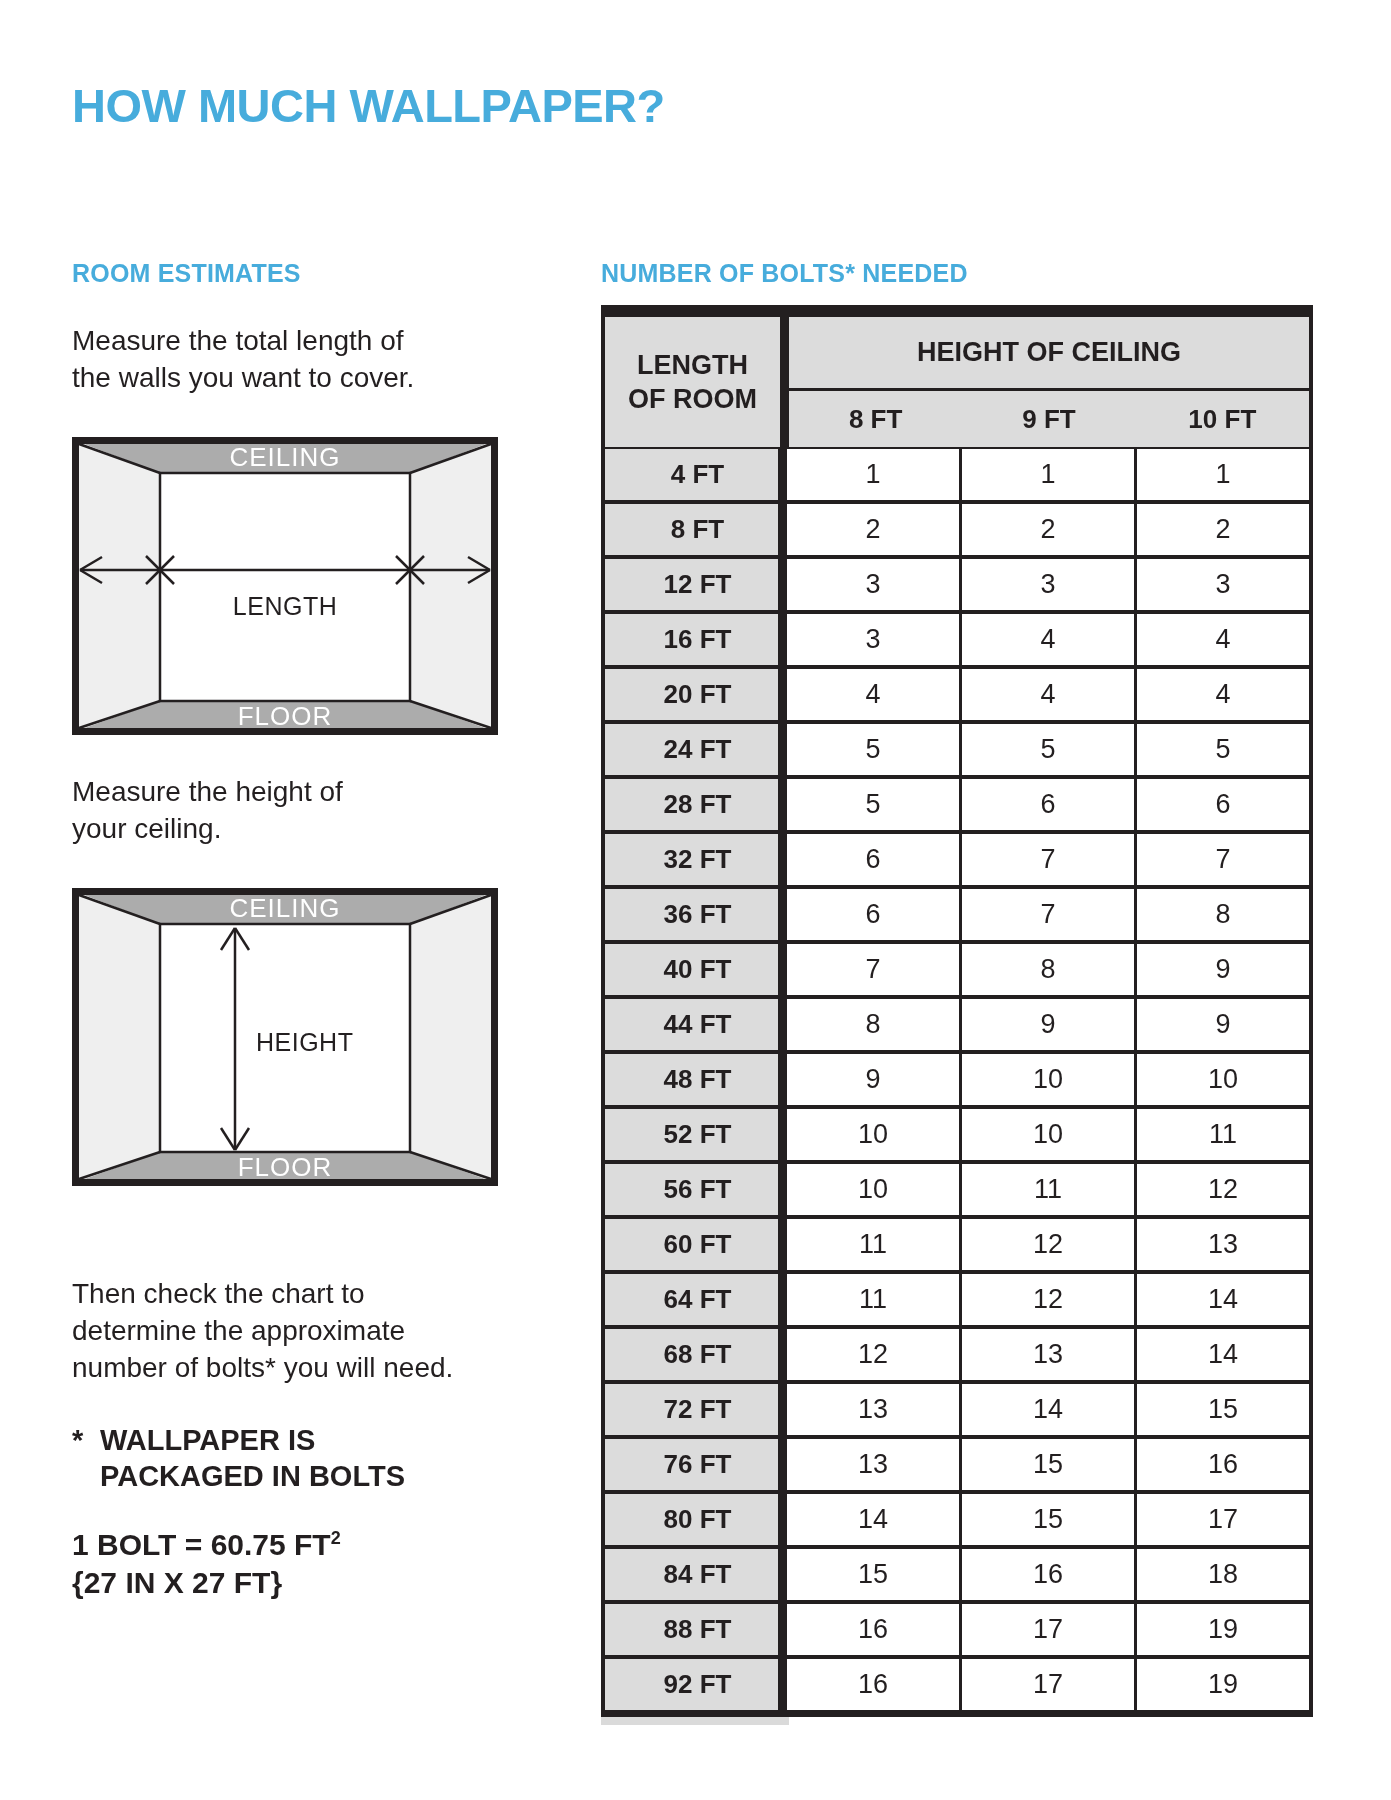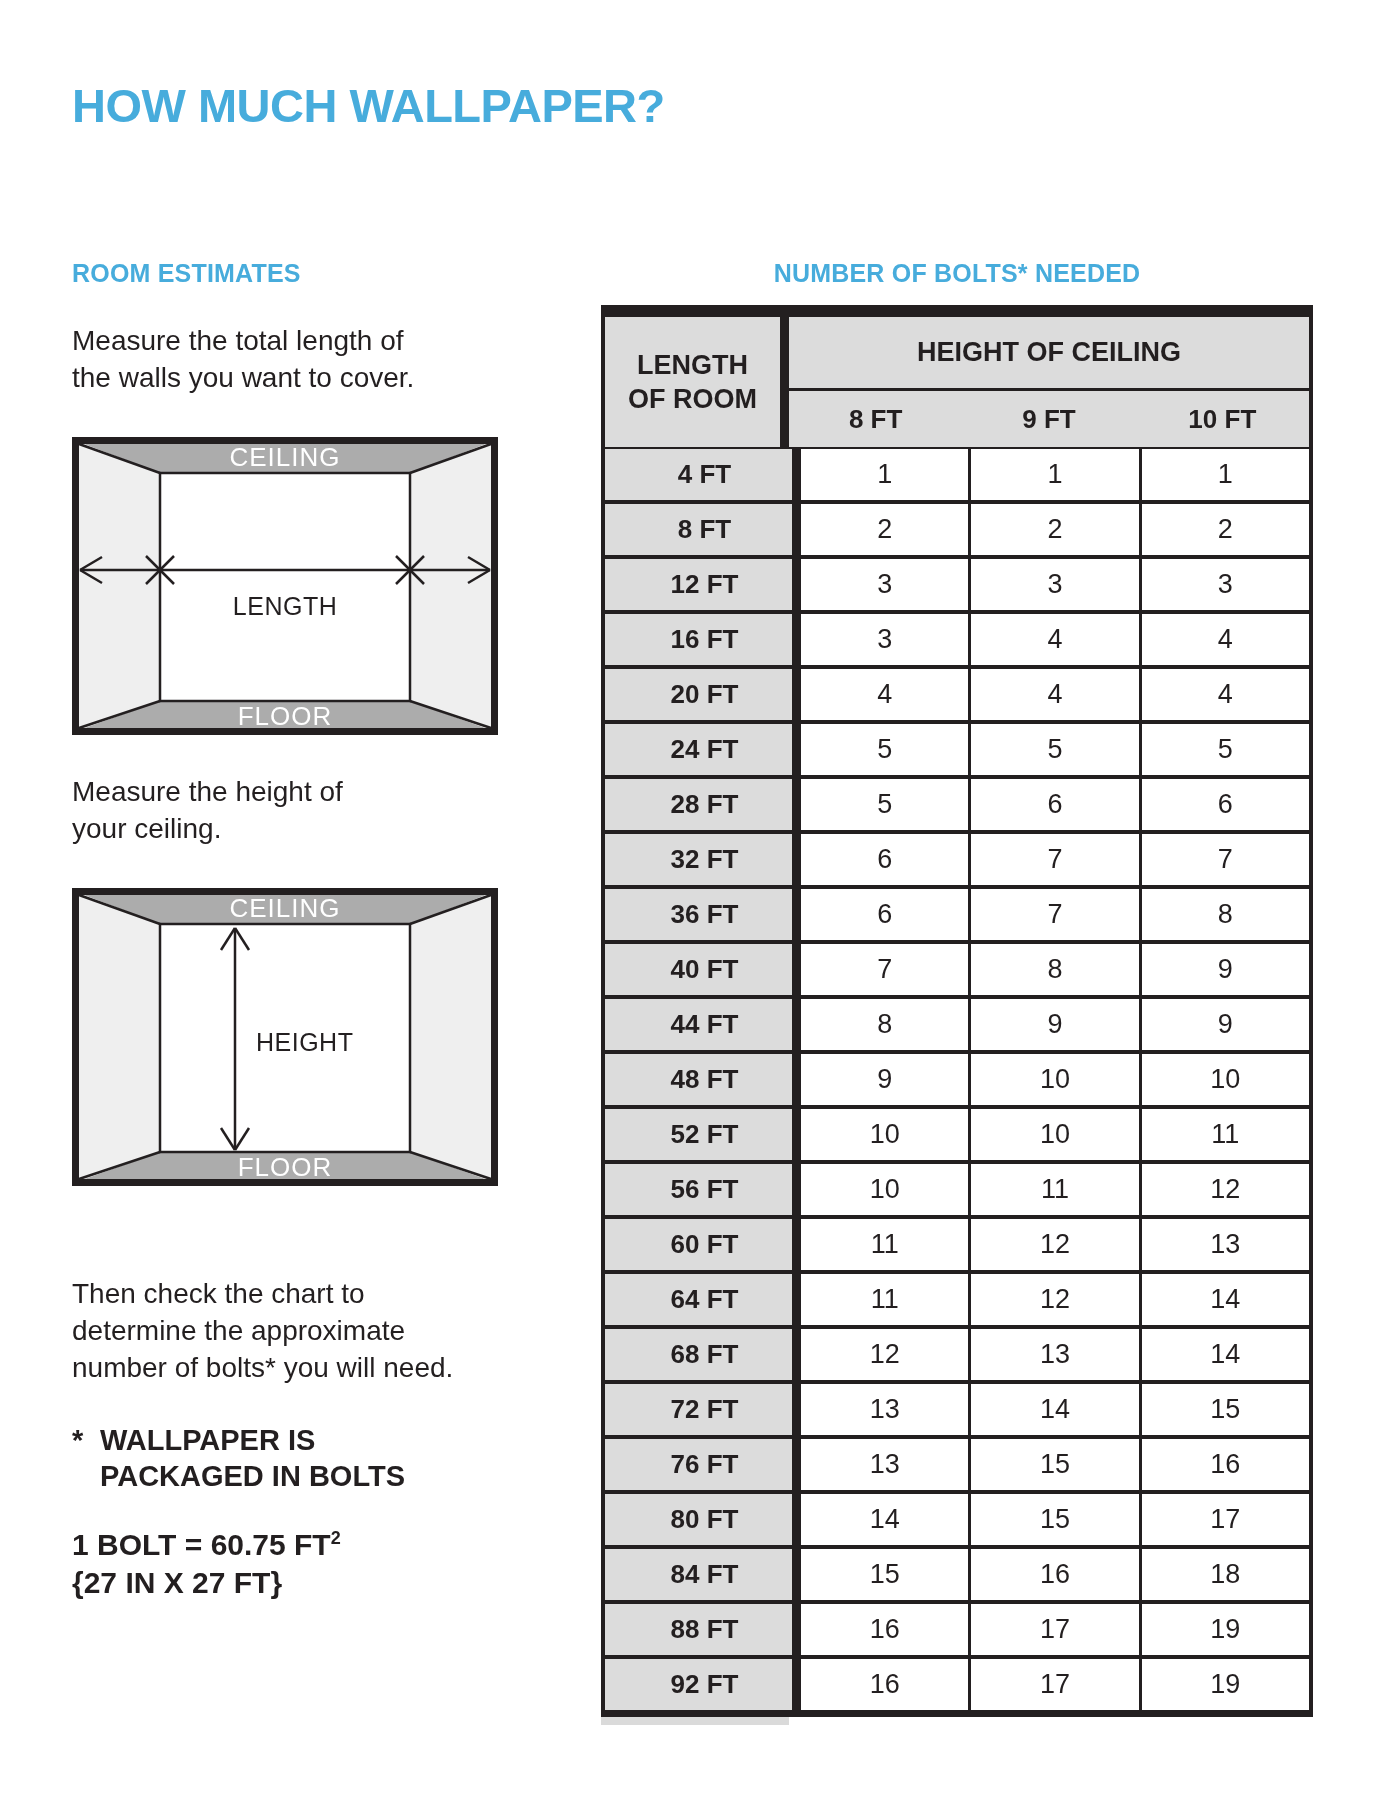--- a/index.html
+++ b/index.html
@@ -17,21 +17,21 @@
   }
   .page-title{
     position:absolute;left:72px;top:66px;
     font-size:47px;font-weight:bold;color:var(--accent);letter-spacing:-0.5px;margin-top:12px;
   }
   .blue-subhead{
     position:absolute;top:259px;
     font-size:25px;font-weight:bold;color:var(--accent);letter-spacing:0.2px;
   }
   #room-estimates-heading{left:72px;}
-  #table-heading{left:601px;width:712px;text-align:center;}
+  #table-heading{left:601px;width:712px;text-align:left;}
   .instruction{
     position:absolute;left:72px;
     font-size:28px;line-height:37px;color:var(--ink);
   }
   #instruction-length{top:322px;}
   #instruction-height{top:773px;}
   #instruction-chart{top:1228px;margin-top:47px;}
   .diagram{position:absolute;left:72px;}
   #diagram-length{top:437px;}
   #diagram-height{top:888px;}
@@ -70,21 +70,21 @@
   .th-line{height:3px;background:var(--ink);}
   .th-sub{flex:1;background:var(--cell-gray);display:flex;}
   .th-subcell{flex:1;display:flex;align-items:center;justify-content:center;font-size:26px;font-weight:bold;}
   .tbl-body{
     border-left:4px solid var(--ink);border-right:4px solid var(--ink);
     border-bottom:7px solid var(--ink);
   }
   .trow{display:flex;height:55px;border-top:4px solid var(--ink);}
   .trow:first-child{border-top:none;height:51px;}
   .lcell{
-    width:196px;background:var(--cell-gray);border-right:9px solid var(--ink);
+    width:182px;background:var(--cell-gray);border-right:9px solid var(--ink);
     display:flex;align-items:center;justify-content:center;
     font-size:26px;font-weight:bold;padding-left:12px;
   }
   .vcell{
     flex:1;background:#ffffff;
     display:flex;align-items:center;justify-content:center;
     font-size:27px;
   }
   .vcell + .vcell{border-left:3px solid var(--ink);}
   .tbl-tab{width:188px;height:8px;background:#DADADA;}

